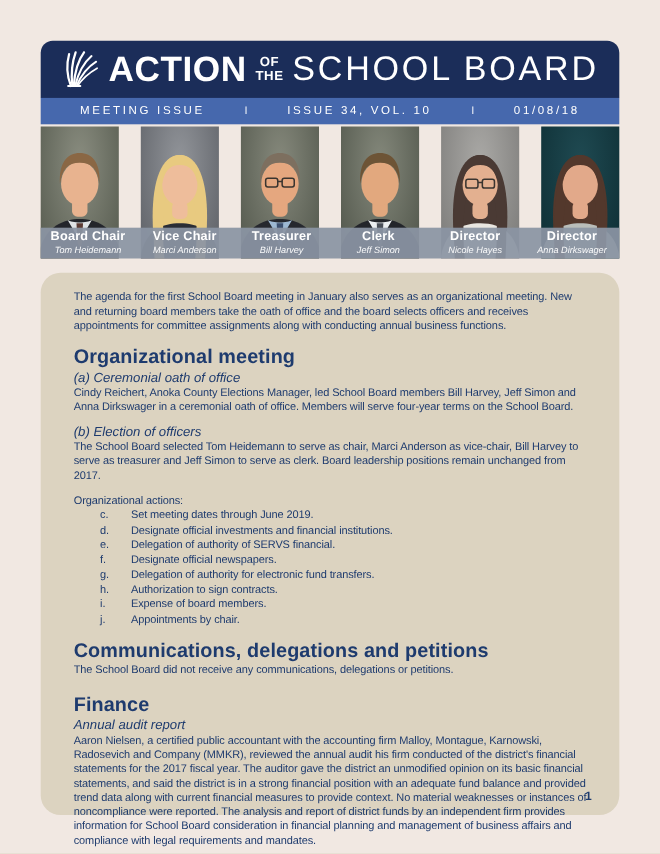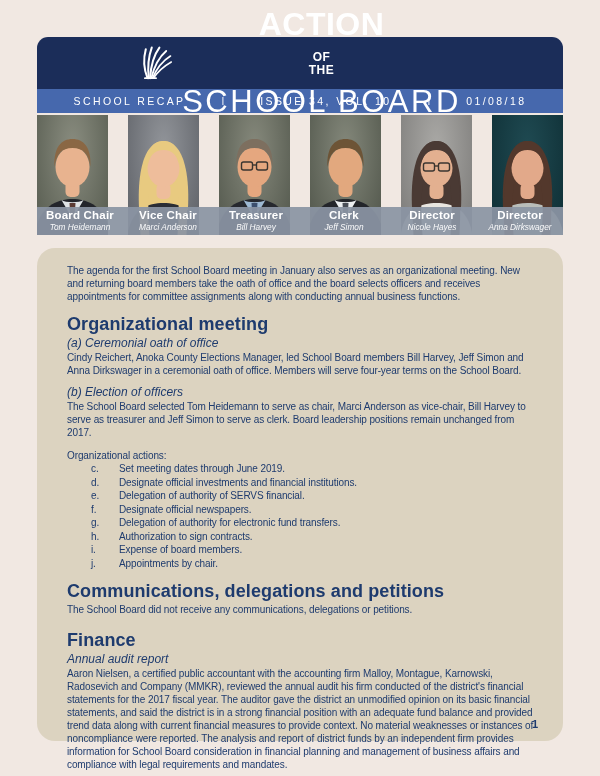--- a/index.html
+++ b/index.html
@@ -11,21 +11,21 @@
     -webkit-font-smoothing:antialiased;
   }
   .card{position:absolute;left:37px;top:37px;width:526px;}
 
   
   .masthead{
     height:52px;background:#1b2d59;border-radius:11px 11px 0 0;
     display:flex;align-items:center;justify-content:center;gap:9px;color:#fff;
   }
   .logo{width:34px;height:40px;flex:0 0 auto;margin-top:-2px;}
-  .title-row{display:flex;align-items:center;gap:8px;white-space:nowrap;flex-direction:column;}
+  .title-row{display:flex;align-items:center;gap:8px;white-space:nowrap;}
   .t-bold{font-size:32px;font-weight:bold;letter-spacing:.5px;}
   .t-stack{display:flex;flex-direction:column;font-size:12px;font-weight:bold;line-height:1.05;text-align:center;letter-spacing:.5px;}
   .t-light{font-size:31px;font-weight:300;letter-spacing:2.5px;}
 
   
   .metabar{
     height:24px;background:#4668ad;color:#fff;
     display:flex;align-items:center;justify-content:center;gap:36px;
     font-size:10.5px;letter-spacing:2.4px;font-weight:400;
   }
@@ -87,21 +87,21 @@
       <span class="t-bold">ACTION</span>
       <span class="t-stack">
         <span>OF</span>
         <span>THE</span>
       </span>
       <span class="t-light">SCHOOL BOARD</span>
     </div>
   </div>
 
   <div class="metabar">
-    <span>SCHOOL RECAP</span>
+    <span>MEETING ISSUE</span>
     <span class="sep">I</span>
     <span>ISSUE 34, VOL. 10</span>
     <span class="sep">I</span>
     <span>01/08/18</span>
   </div>
 
   <div class="photos">
 
     <div class="portrait" style="--bg1: #8a8d80; --bg2: #555a4e; --hair: #8a6744; --skin: #e8b38f; --suit: #23252b; --shirt: #dfe3e6; --tie: #5b3b34;">
       <svg class="avatar" viewBox="0 0 88 120" preserveAspectRatio="xMidYMax slice">

